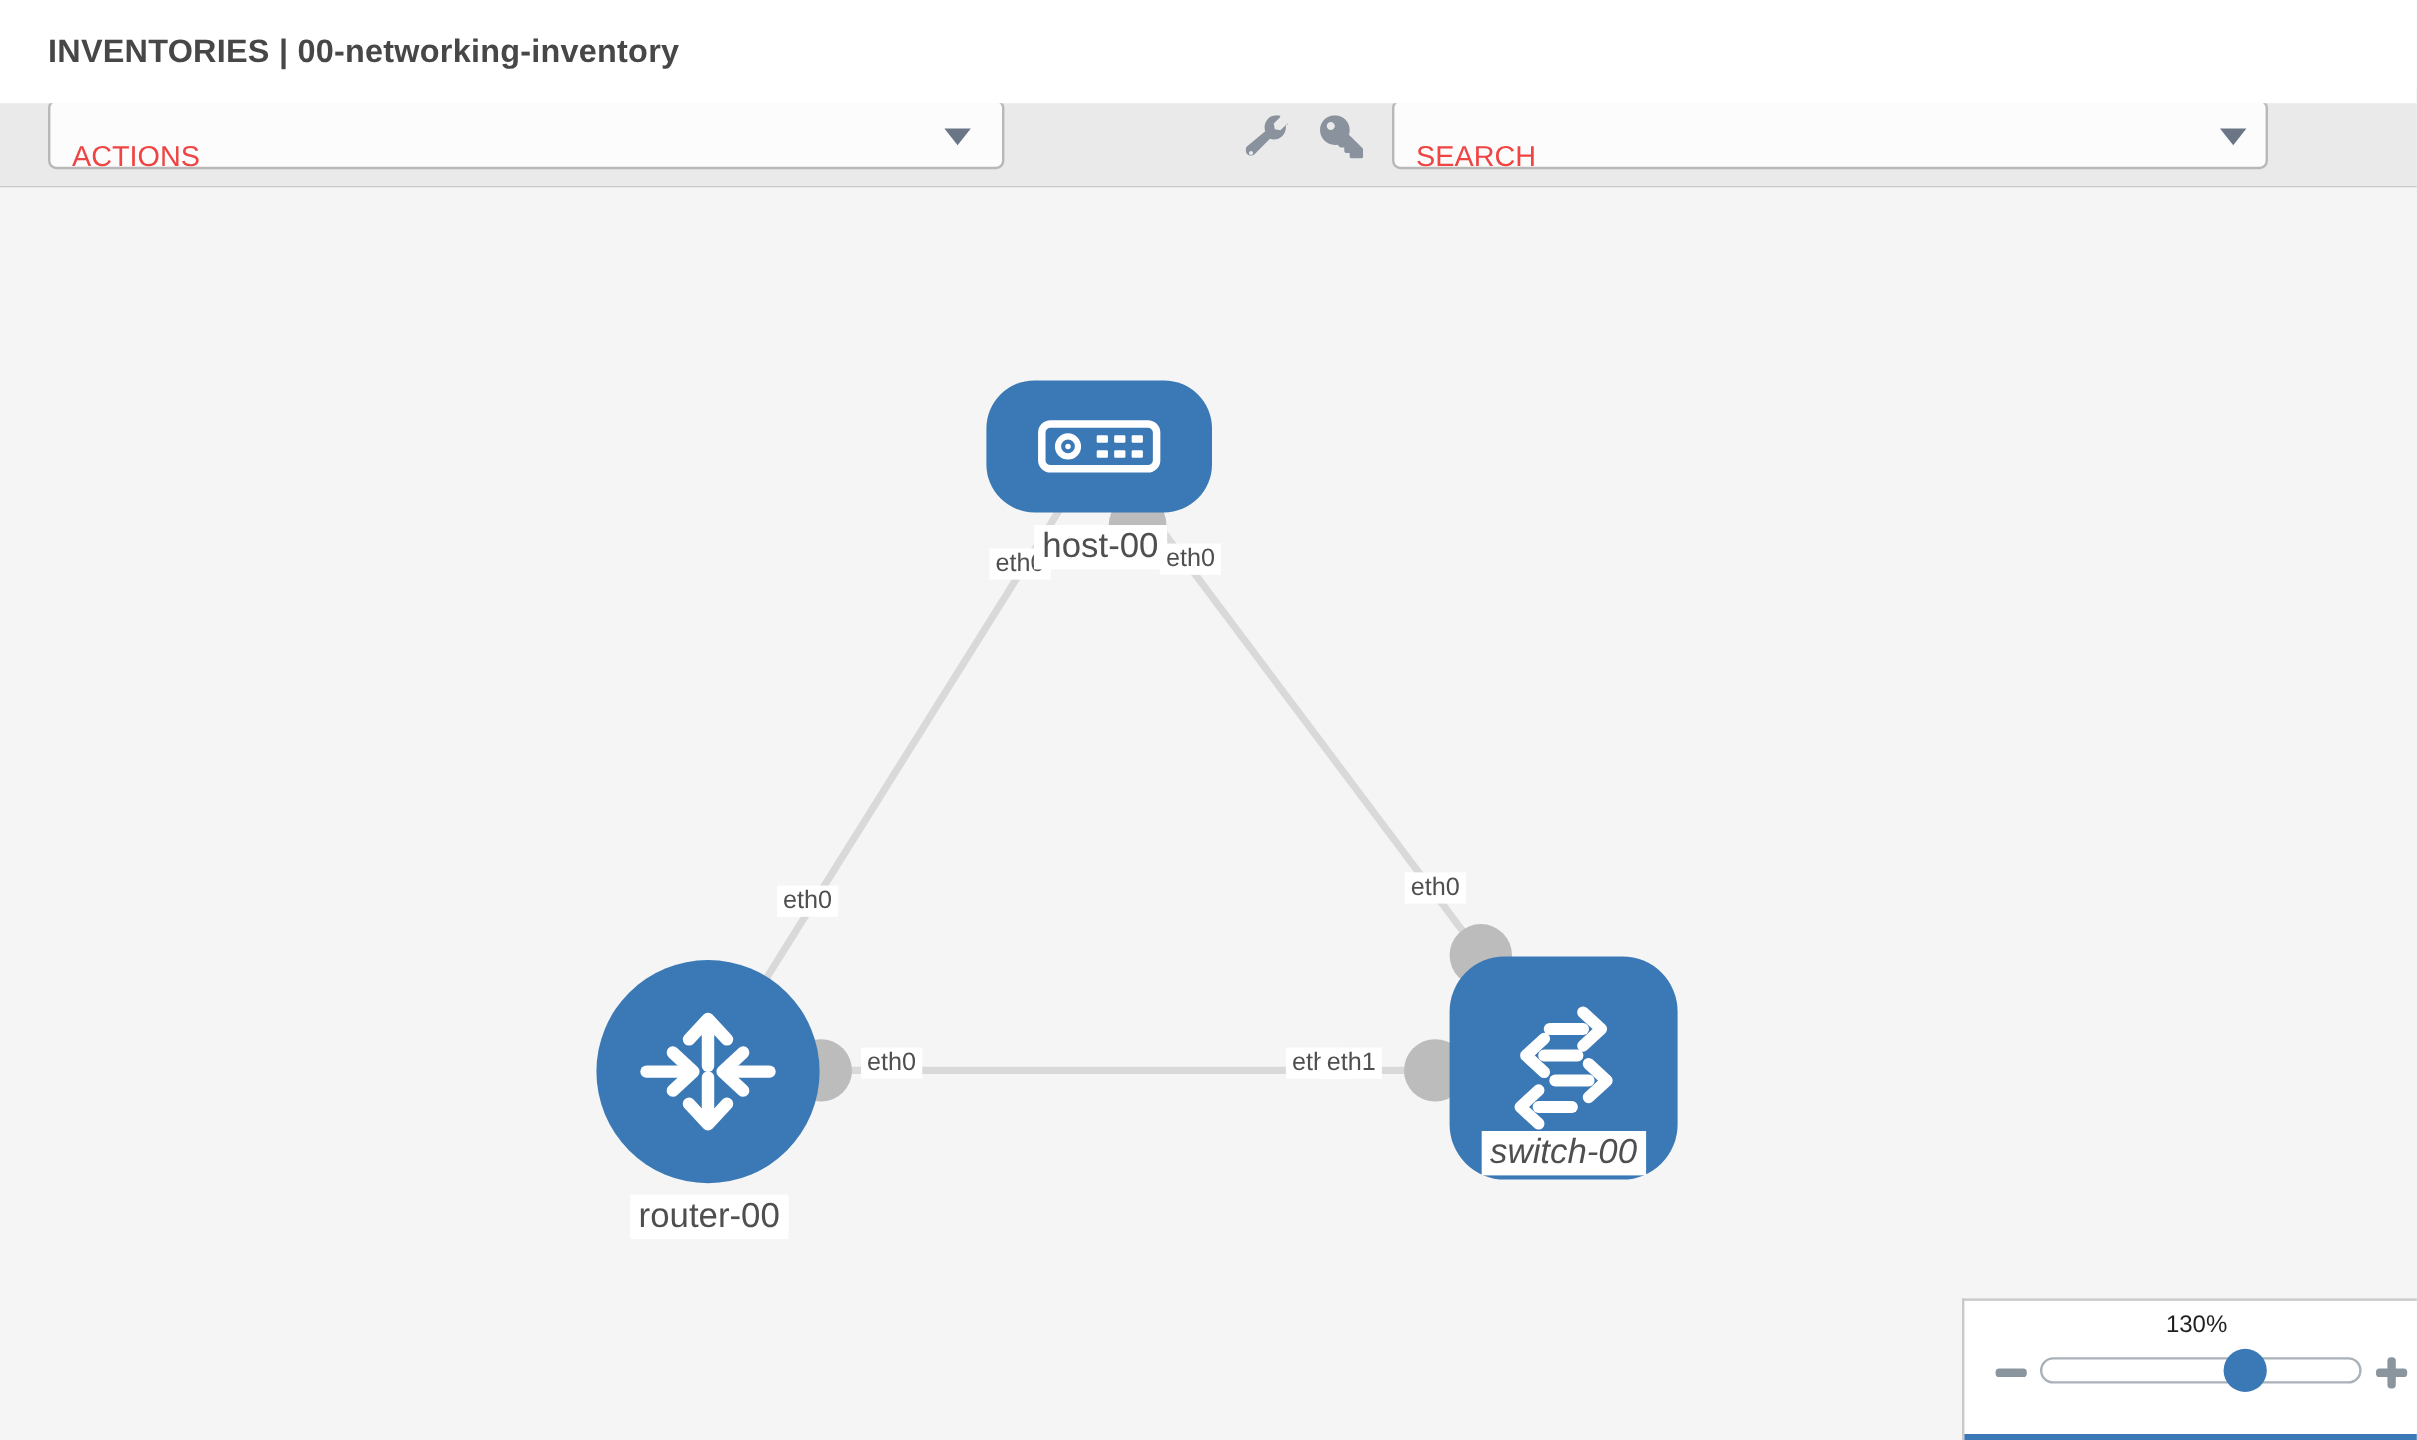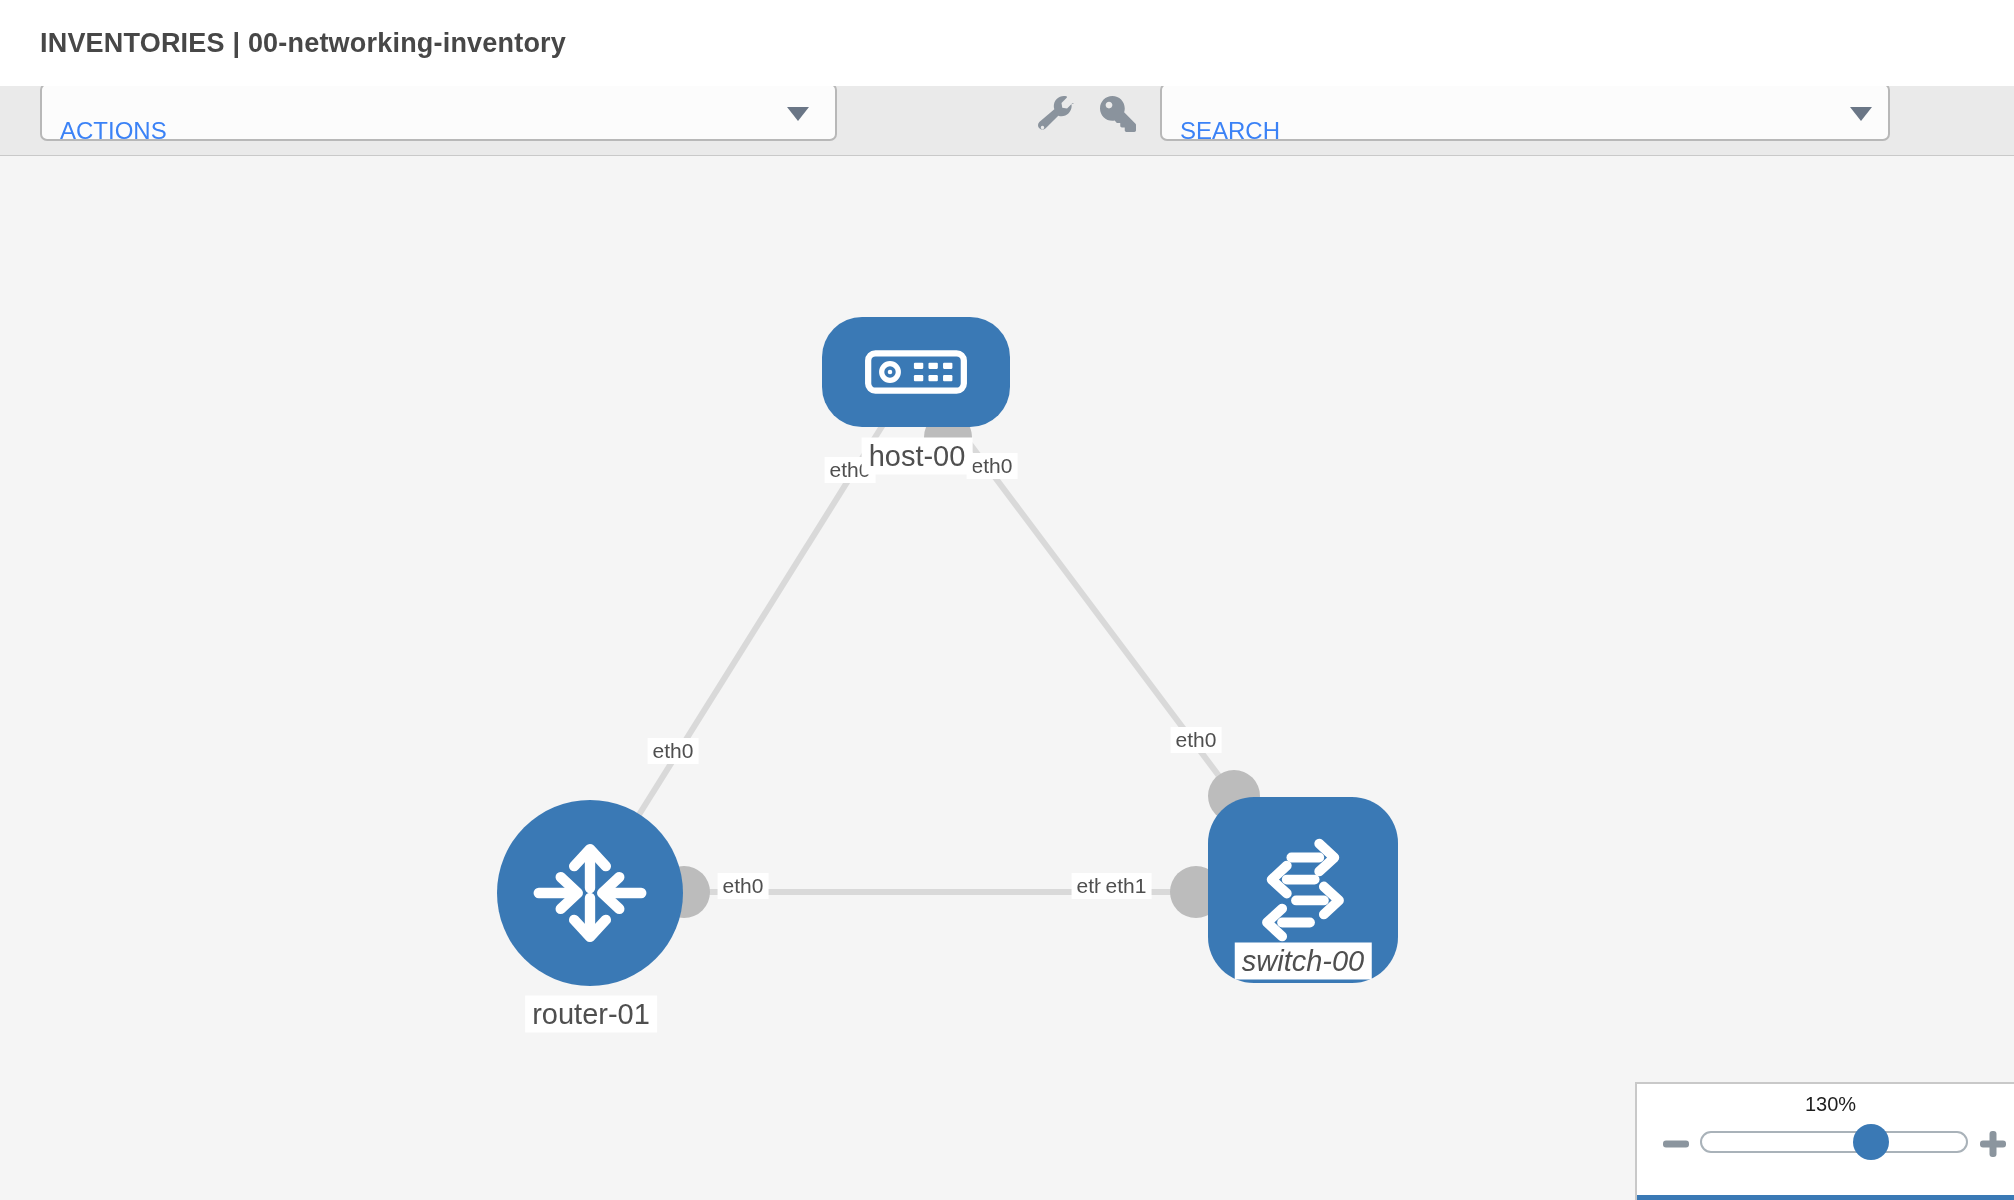--- a/index.html
+++ b/index.html
@@ -15,21 +15,21 @@
                border-radius:50%; background:#c8c8c8; cursor:pointer; display:flex;
                align-items:center; justify-content:center; padding:0; }
   .close-btn svg { width:20px; height:20px; }
 
   
   .toolbar { position:absolute; top:73px; left:0; width:2014px; height:83px; background:#eaeaea;
              border-top:1px solid #c3c3c3; border-bottom:1px solid #c9c9c9; z-index:29; }
   .select { position:absolute; top:9px; height:58px; background:#fcfcfc;
             border:2px solid #b8b8b8; border-radius:7px; display:flex; align-items:center;
             cursor:pointer; }
-  .select .ph { margin-left:18px; font-size:24px; color:#3b82f6;margin-top:38px; }
+  .select .ph { margin-left:18px; font-size:24px; color:#ef4444;margin-top:38px; }
   .select-actions { left:40px; width:797px; }
   .select-search  { left:1160px; width:730px; }
   .caret { position:absolute; top:22px; width:0; height:0;
            border-left:11px solid transparent; border-right:11px solid transparent;
            border-top:14px solid #6a7686; }
   .select-actions .caret { right:26px; }
   .select-search  .caret { right:16px; }
   .tool-btn { position:absolute; top:96px; width:36px; height:36px; background:transparent;
               border:none; cursor:pointer; padding:0; z-index:31; }
   .tool-btn svg { width:100%; height:100%; fill:#8a939d; }
@@ -130,21 +130,21 @@
             <path d="M36 29 L23 41 L36 53"></path>
           <path d="M44 59 H68"></path>
             <path d="M68 47 L81 59 L68 71"></path>
           <path d="M56 78 H32"></path>
             <path d="M32 66 L19 78 L32 90"></path>
         </g>
       </svg>
     </div>
 
     <span class="node-label" style="left:917px; top:456px;">host-00</span>
-    <span class="node-label" style="left:591px; top:1014px;">router-01</span>
+    <span class="node-label" style="left:591px; top:1014px;">router-00</span>
     <span class="node-label" style="left:1303px; top:961px;font-style:italic;">switch-00</span>
 
     <span class="iface" style="left:850px; top:470px;">eth0</span>
     <span class="iface" style="left:992px; top:466px;">eth0</span>
     <span class="iface" style="left:673px; top:751px;">eth0</span>
     <span class="iface" style="left:1196px; top:740px;">eth0</span>
     <span class="iface" style="left:743px; top:886px;">eth0</span>
     <span class="iface" style="left:1097px; top:886px;">eth0</span>
     <span class="iface front" style="left:1126px; top:886px;">eth1</span>
   </div>

